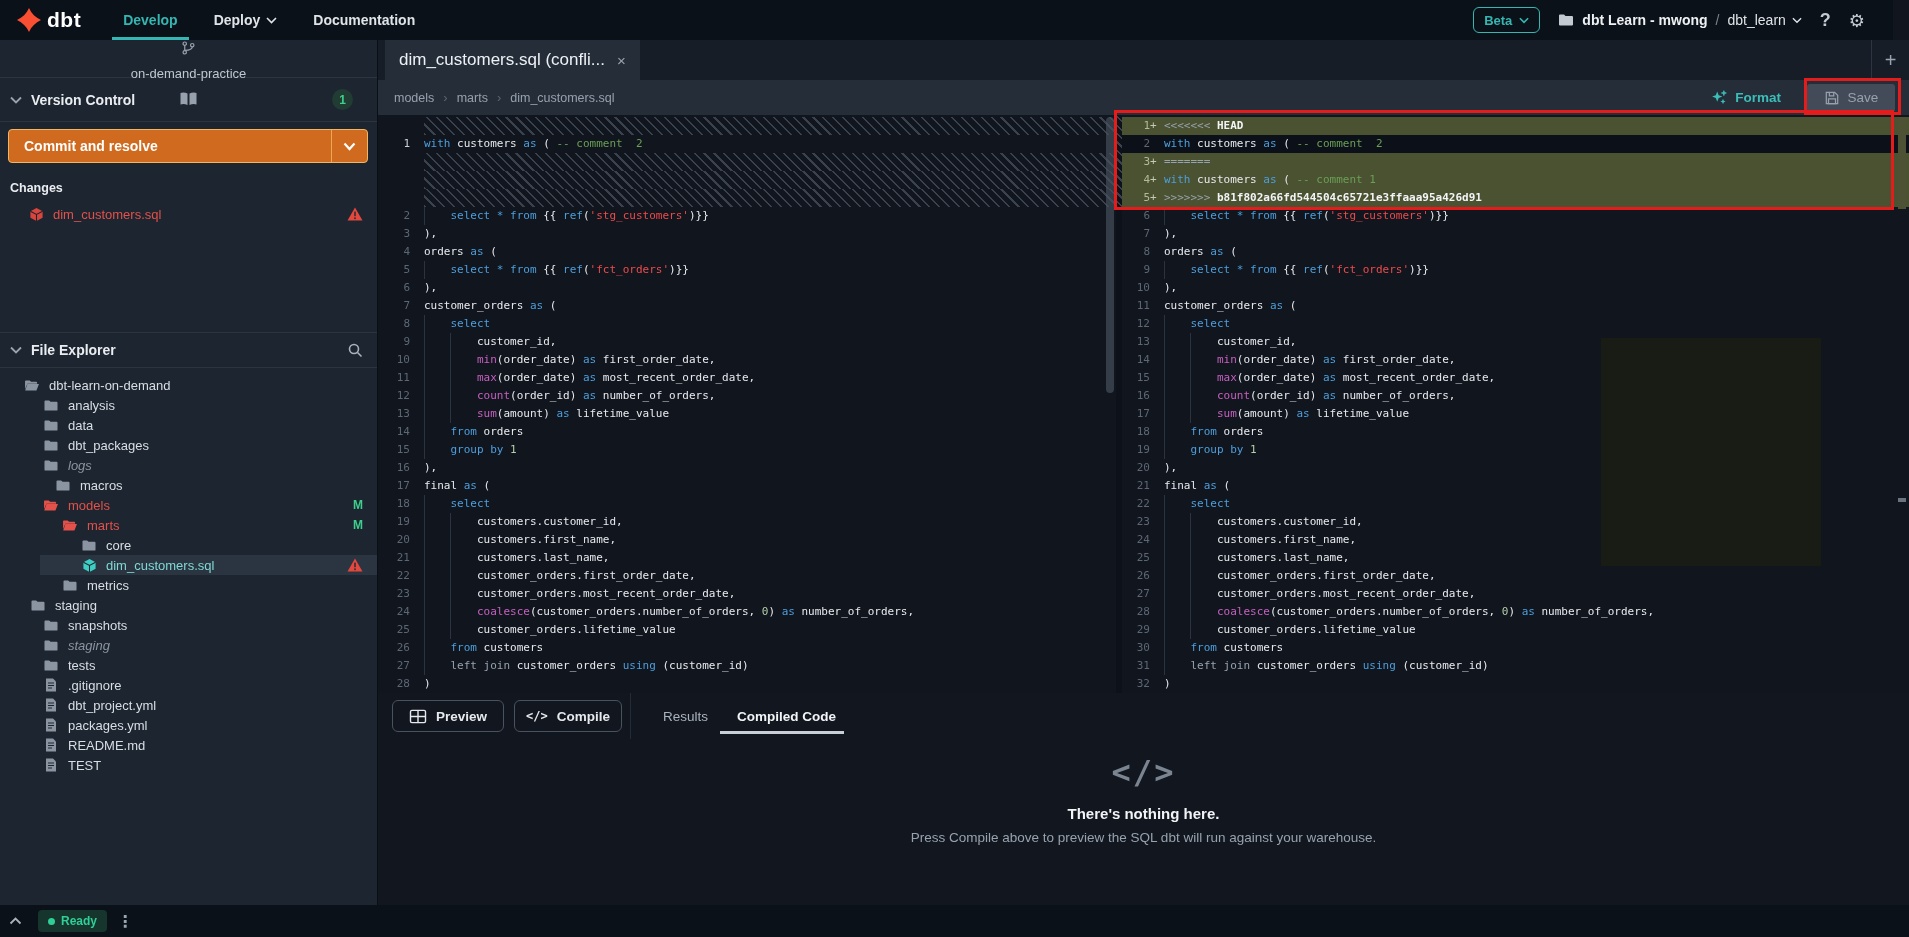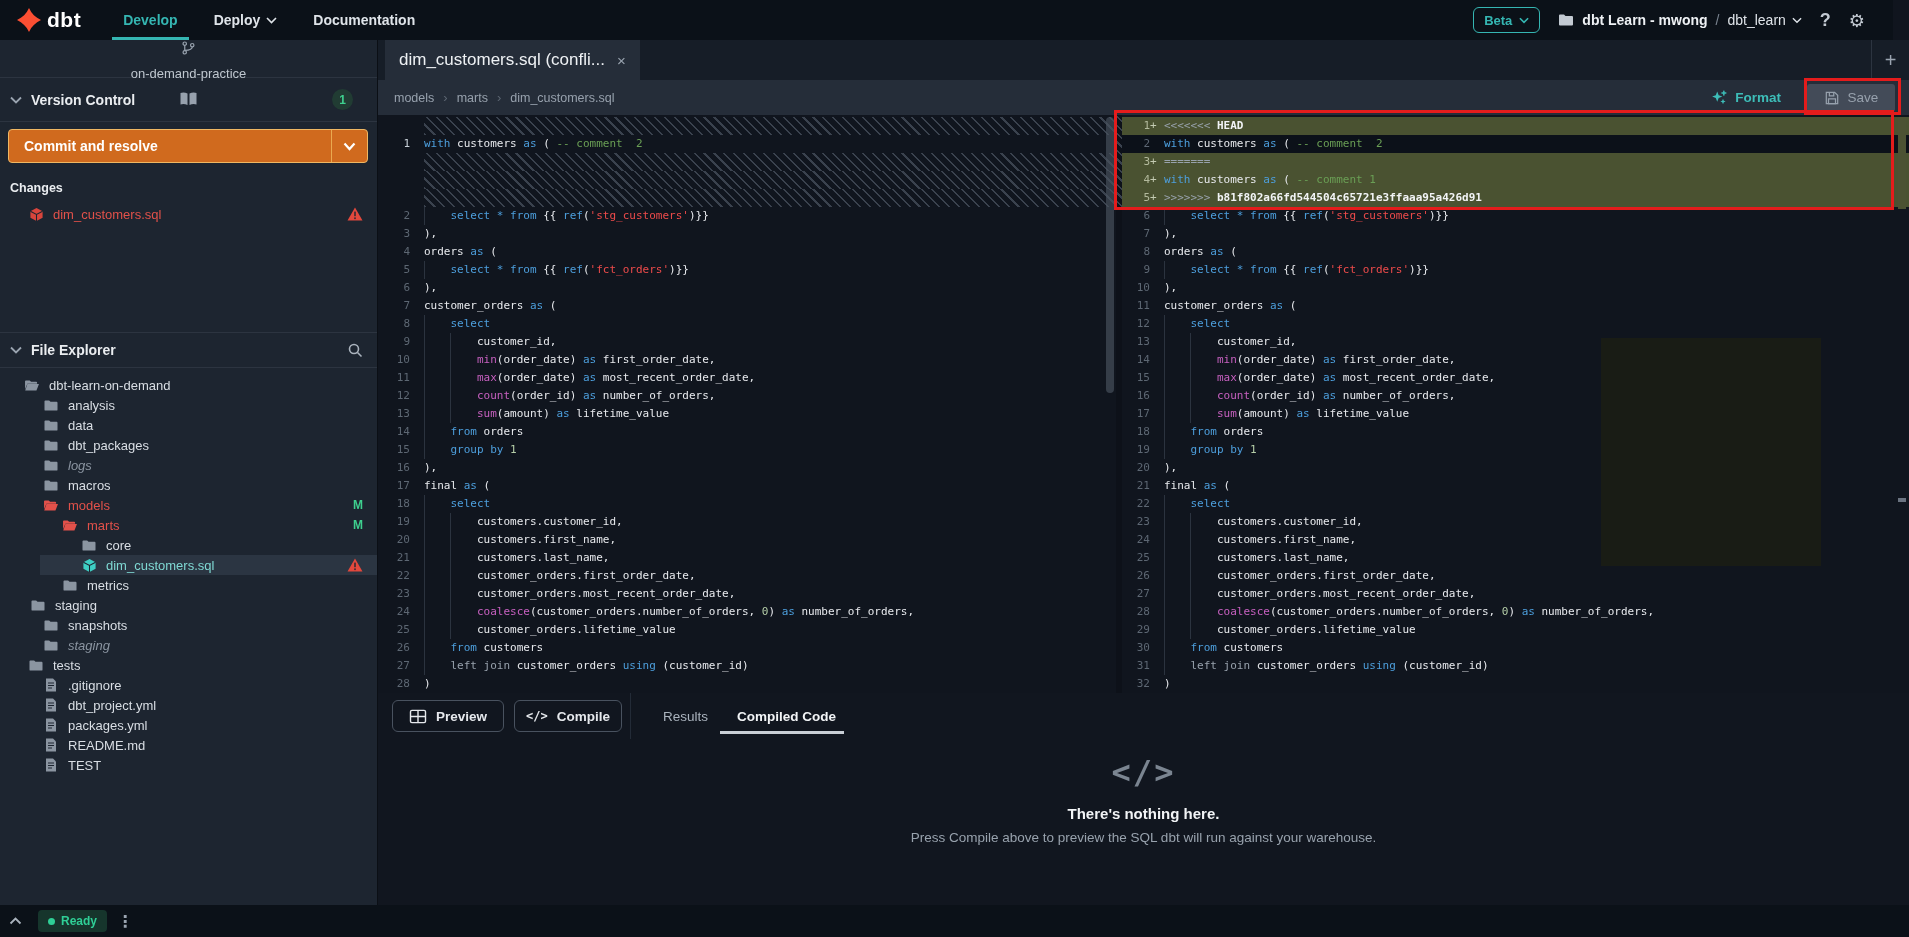--- a/index.html
+++ b/index.html
@@ -313,21 +313,21 @@
         <span class="lbl">dbt_packages</span>
       </div>
       <div class="tree-row" style="padding-left: 43px;">
         <span class="icon16">
           <svg width="16" height="13" viewBox="0 0 16 14">
             <path d="M1 2.5 Q1 1.5 2 1.5 H6 L7.5 3 H14 Q15 3 15 4 V11.5 Q15 12.5 14 12.5 H2 Q1 12.5 1 11.5 Z" fill="#8b95a1"></path>
           </svg>
         </span>
         <span class="lbl italic">logs</span>
       </div>
-      <div class="tree-row" style="padding-left: 43px;">
+      <div class="tree-row" style="padding-left: 43px; margin-left: 12px;">
         <span class="icon16">
           <svg width="16" height="13" viewBox="0 0 16 14">
             <path d="M1 2.5 Q1 1.5 2 1.5 H6 L7.5 3 H14 Q15 3 15 4 V11.5 Q15 12.5 14 12.5 H2 Q1 12.5 1 11.5 Z" fill="#8b95a1"></path>
           </svg>
         </span>
         <span class="lbl">macros</span>
       </div>
       <div class="tree-row" style="padding-left: 43px;">
         <span class="icon16">
           <svg width="17" height="13" viewBox="0 0 17 14">
@@ -397,21 +397,21 @@
         <span class="lbl">snapshots</span>
       </div>
       <div class="tree-row" style="padding-left: 43px;">
         <span class="icon16">
           <svg width="16" height="13" viewBox="0 0 16 14">
             <path d="M1 2.5 Q1 1.5 2 1.5 H6 L7.5 3 H14 Q15 3 15 4 V11.5 Q15 12.5 14 12.5 H2 Q1 12.5 1 11.5 Z" fill="#8b95a1"></path>
           </svg>
         </span>
         <span class="lbl italic">staging</span>
       </div>
-      <div class="tree-row" style="padding-left: 28px;">
+      <div class="tree-row" style="padding-left: 43px;">
         <span class="icon16">
           <svg width="16" height="13" viewBox="0 0 16 14">
             <path d="M1 2.5 Q1 1.5 2 1.5 H6 L7.5 3 H14 Q15 3 15 4 V11.5 Q15 12.5 14 12.5 H2 Q1 12.5 1 11.5 Z" fill="#8b95a1"></path>
           </svg>
         </span>
         <span class="lbl">tests</span>
       </div>
       <div class="tree-row" style="padding-left: 43px;">
         <span class="icon16">
           <svg width="12" height="14" viewBox="0 0 12 14">

